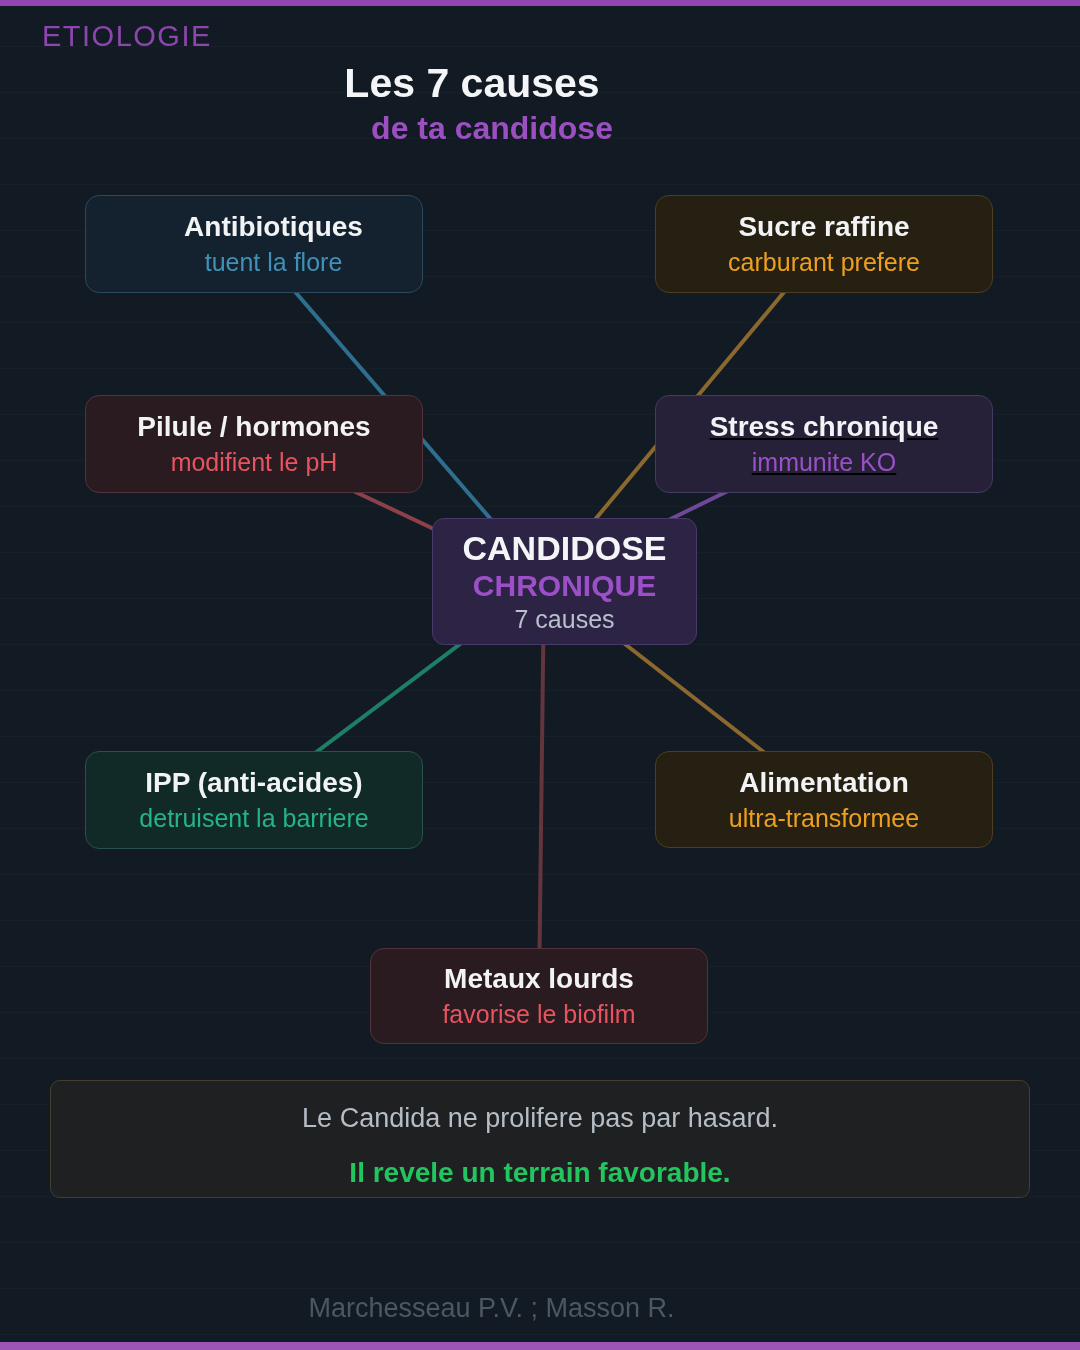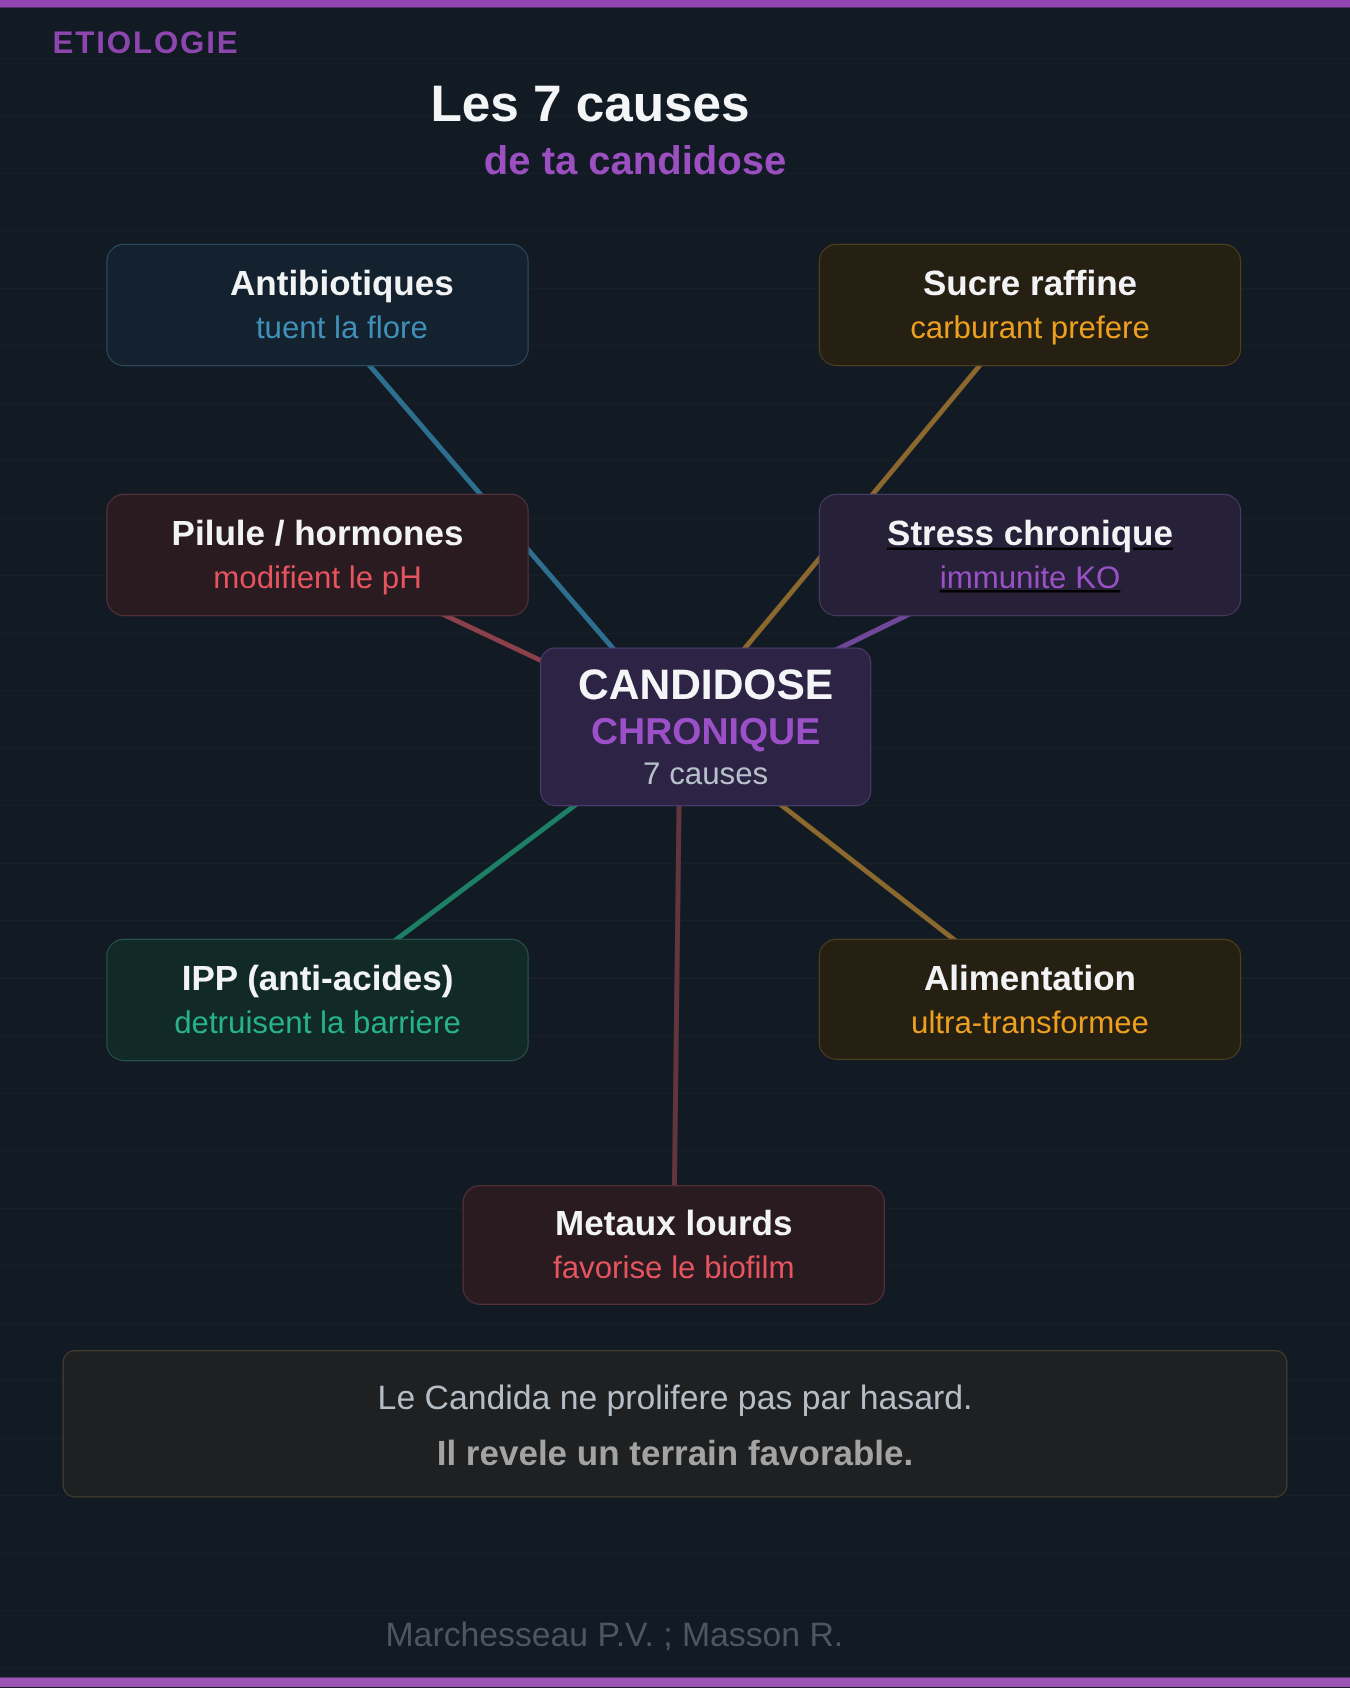--- a/index.html
+++ b/index.html
@@ -14,30 +14,30 @@
       #121a24;
     overflow: hidden;
     font-family: "Liberation Sans", "DejaVu Sans", sans-serif;
   }
   .bar { position: absolute; left: 0; width: 1080px; }
   .bar.top { top: 0; height: 6px; background: #9246b2; }
   .bar.bottom { bottom: 0; height: 8px; background: #9c55b5; }
 
   .eyebrow {
     position: absolute; left: 42px; top: 20px;
-    font-size: 25px; letter-spacing: 1.5px;
-    color: #8d46ae; font-weight: 700;
+    font-size: 29px; letter-spacing: 1.5px;
+    color: #8d46ae; font-weight: 400;
   }
   .title1 {
     position: absolute; left: 0; top: 60px; width: 944px;
     text-align: center; font-size: 41px; font-weight: 700; color: #f4f5f7;
   }
   .title2 {
     position: absolute; left: 0; top: 110px; width: 984px;
-    text-align: center; font-size: 32px; font-weight: 700; color: #9b4fc1; padding-left: 16px;
+    text-align: center; font-size: 32px; font-weight: 700; color: #9b4fc1;
   }
 
   svg.links { position: absolute; left: 0; top: 0; }
 
   .node {
     position: absolute;
     display: flex; flex-direction: column;
     align-items: center; justify-content: center;
     border-radius: 14px;
     border: 1.5px solid transparent;
@@ -68,21 +68,21 @@
   .center-node .c-cap   { font-size: 25px; color: #b7c0cb; margin-top: 4px; line-height: 1.05; }
 
   .statement {
     position: absolute; left: 50px; top: 1080px; width: 980px; height: 118px;
     background: #1f2021; border: 1.5px solid #453e2e; border-radius: 10px;
     box-sizing: border-box;
     display: flex; flex-direction: column; align-items: center; justify-content: flex-start;
     padding-top: 22px; text-align: center;
   }
   .statement .s1 { font-size: 27px; color: #b5bdc6; }
-  .statement .s2 { font-size: 28px; font-weight: 700; color: #a3a3a3; margin-top: 13px; }
+  .statement .s2 { font-size: 28px; font-weight: 700; color: #22c55e; margin-top: 23px; }
 
   .footer {
     position: absolute; left: 0; top: 1293px; width: 983px;
     text-align: center; font-size: 27px; color: #4d5763;
   }
 </style>
 </head>
 <body>
 
 <div class="canvas">

